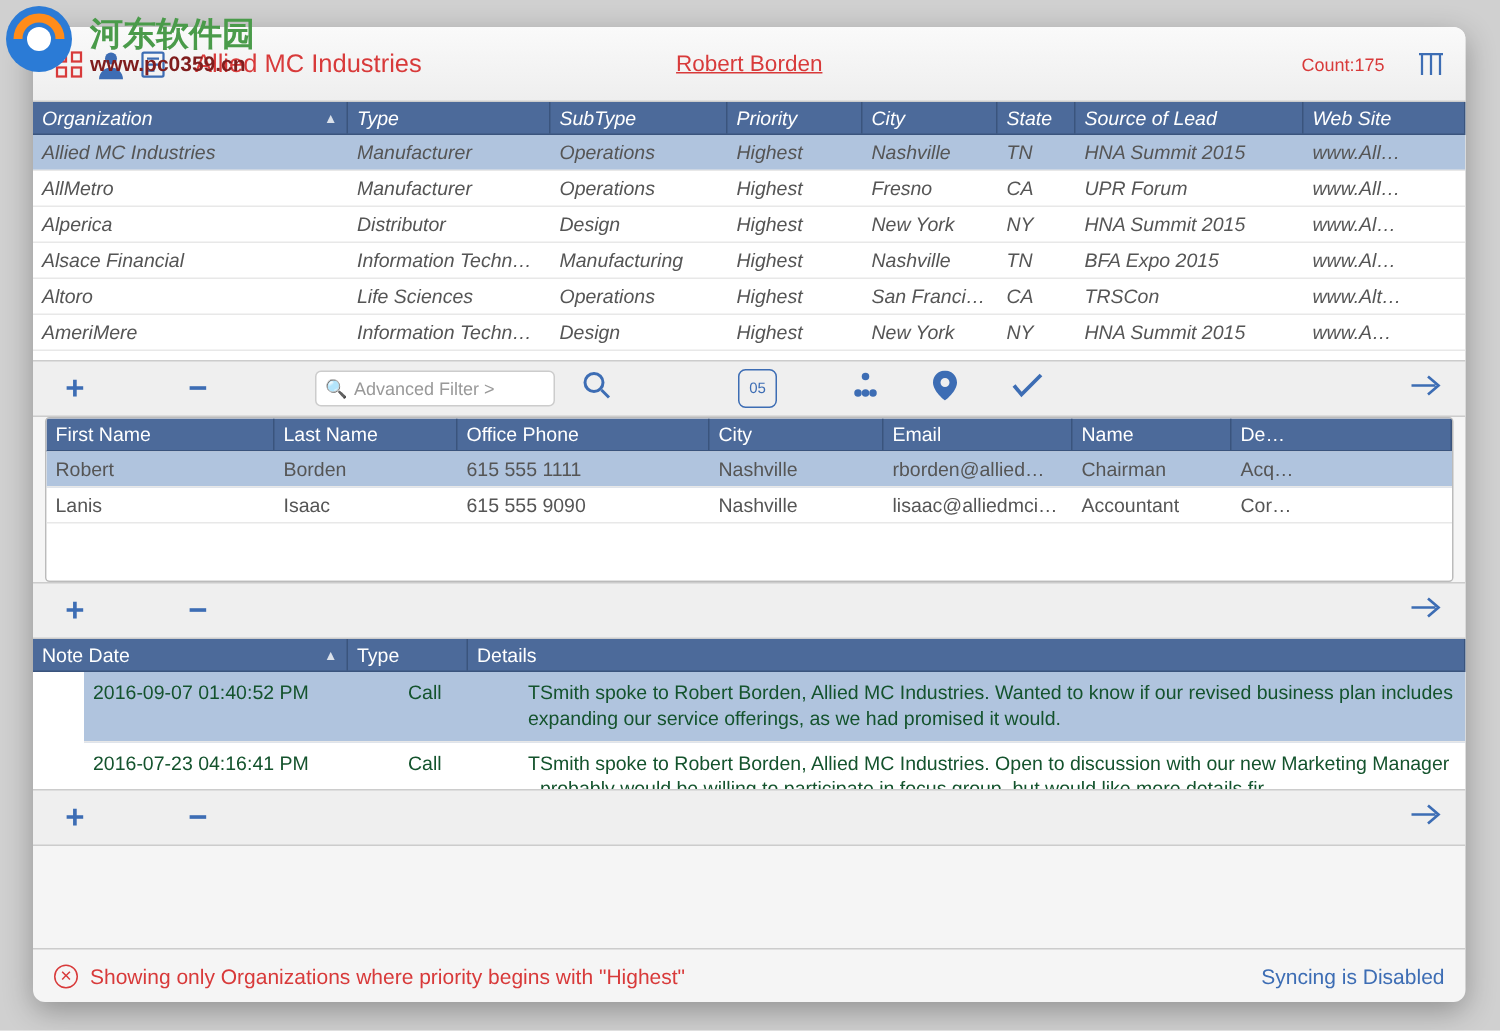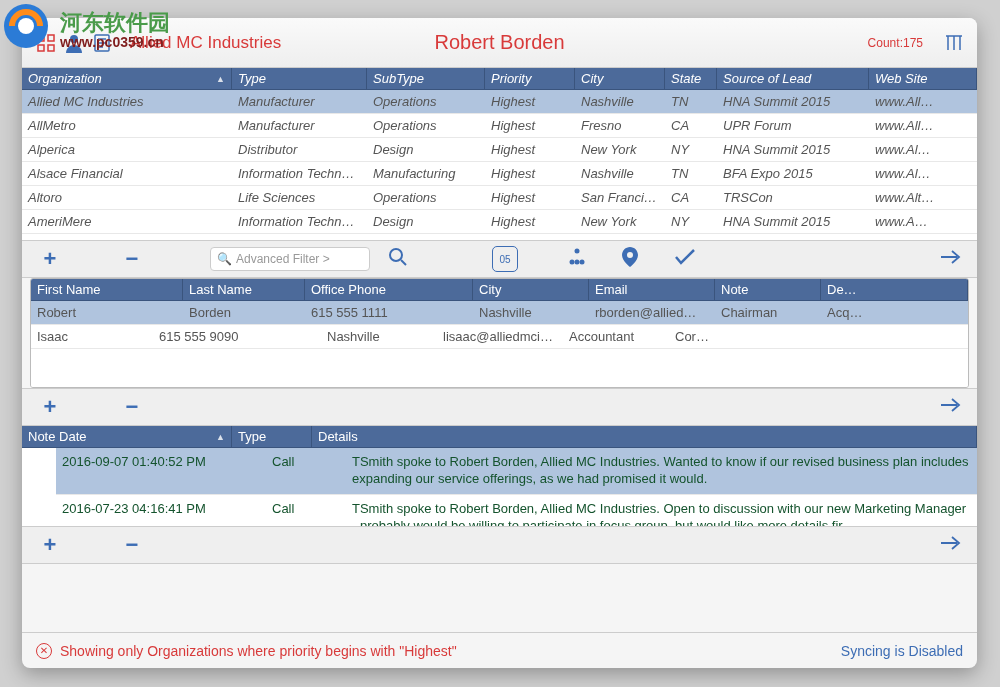--- a/index.html
+++ b/index.html
@@ -5,21 +5,21 @@
 * { margin: 0; padding: 0; box-sizing: border-box; font-family: -apple-system, "Helvetica Neue", Arial, sans-serif; }
 body { background: #d0d0d0; width: 1000px; height: 687px; position: relative; }
 .watermark-logo { position: absolute; top: 2px; left: 2px; z-index: 100; font-size: 24px; font-weight: bold; }
 .watermark-txt { position: absolute; top: 8px; left: 60px; z-index: 100; color: #4a9b4a; font-size: 22px; font-weight: bold; }
 .watermark-url { position: absolute; top: 34px; left: 60px; z-index: 100; color: #7f1d1d; font-size: 14px; font-weight: bold; }
 .window { position: absolute; top: 18px; left: 22px; width: 955px; height: 650px; background: #f5f5f5; border-radius: 8px; box-shadow: 0 6px 20px rgba(0,0,0,.3); overflow: hidden; display: flex; flex-direction: column; }
 .titlebar { height: 50px; background: linear-gradient(#fafafa,#eeeeee); display: flex; align-items: center; padding: 0 12px; border-bottom: 1px solid #ccc; }
 .titlebar .left-icons { display: flex; gap: 4px; }
 .tb-icon { width: 24px; height: 24px; display: flex; align-items: center; justify-content: center; color: #3d6db4; font-size: 20px; }
 .tb-org { color: #d83a3a; font-size: 17px; margin-left: 16px; }
-.tb-person { color: #d83a3a; font-size: 20px; position: absolute; left: 50%; transform: translateX(-50%); }
+.tb-person { color: #d83a3a; font-size: 15px; position: absolute; left: 50%; transform: translateX(-50%); text-decoration: underline; }
 .tb-count { color: #d83a3a; font-size: 12px; margin-left: auto; margin-right: 20px; }
 .tb-col-icon { width: 22px; height: 22px; color: #3d6db4; display: flex; align-items: center; justify-content: center; }
 
 .grid-wrap { flex: 0 0 auto; }
 .grid-head { display: flex; background: #4c6a9a; color: #fff; font-size: 13px; height: 22px; border-bottom: 1px solid #3a547d; }
 .gh-cell { padding: 3px 6px; border-right: 1px solid #3a547d; overflow: hidden; white-space: nowrap; text-overflow: ellipsis; display: flex; align-items: center; }
 .gh-cell .sort { margin-left: auto; font-size: 9px; opacity: .8; }
 .grid-body { background: #fff; }
 .gr-row { display: flex; height: 24px; border-bottom: 1px solid #e8e8e8; color: #555; font-size: 13px; }
 .gr-row.sel { background: #b0c4de; }
@@ -221,34 +221,35 @@
         </svg></div>
   </div>
 
   <div class="grid2-wrap c-con">
     <div class="grid-head">
       <div class="gh-cell c1">First Name</div>
       <div class="gh-cell c2">Last Name</div>
       <div class="gh-cell c3">Office Phone</div>
       <div class="gh-cell c4">City</div>
       <div class="gh-cell c5">Email</div>
-      <div class="gh-cell c6">Note</div>
+      <div class="gh-cell c6">Name</div>
       <div class="gh-cell c7">De…</div>
     </div>
     <div class="grid-body" id="con-body">
         <div class="gr-row sel">
           <div class="gr-cell c1">Robert</div>
           <div class="gr-cell c2">Borden</div>
           <div class="gr-cell c3">615 555 1111</div>
           <div class="gr-cell c4">Nashville</div>
           <div class="gr-cell c5">rborden@allied…</div>
           <div class="gr-cell c6">Chairman</div>
           <div class="gr-cell c7">Acq…</div>
         </div>
         <div class="gr-row">
+          <div class="gr-cell c1">Lanis</div>
           <div class="gr-cell c2">Isaac</div>
           <div class="gr-cell c3">615 555 9090</div>
           <div class="gr-cell c4">Nashville</div>
           <div class="gr-cell c5">lisaac@alliedmci…</div>
           <div class="gr-cell c6">Accountant</div>
           <div class="gr-cell c7">Cor…</div>
         </div>
       </div>
   </div>
 

